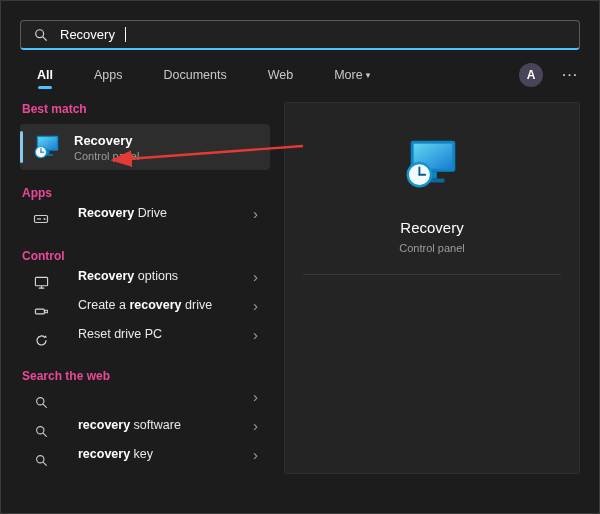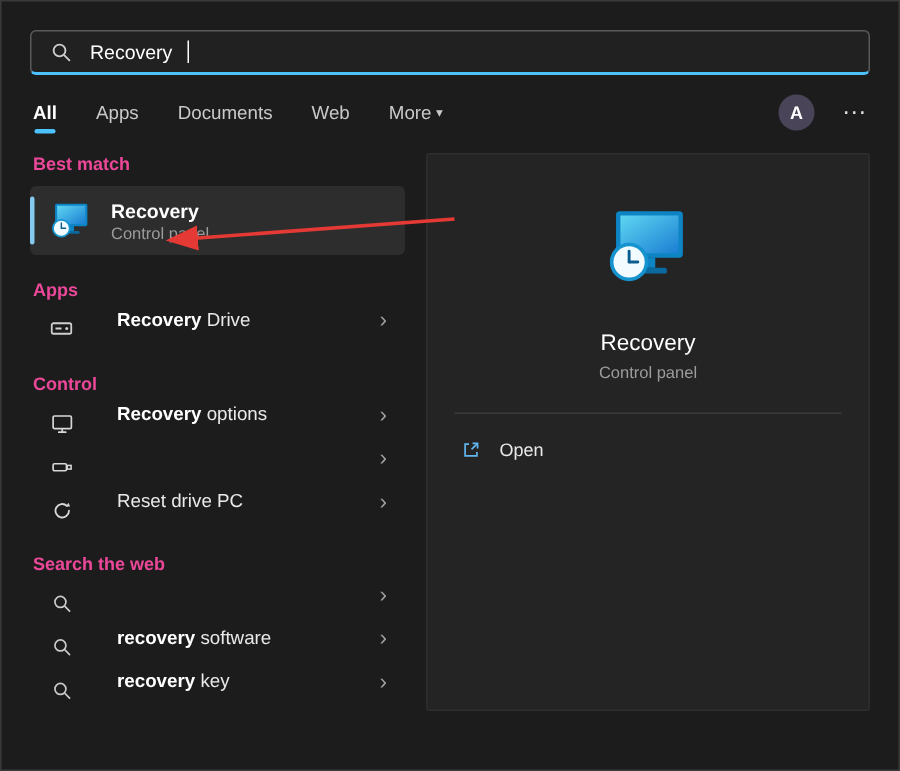--- a/index.html
+++ b/index.html
@@ -19,21 +19,21 @@
     height:30px; background:#212121;
     border:1px solid #5a5a5a; border-bottom:2px solid #4cc2ff;
     border-radius:4px;
     display:flex; align-items:center; gap:10px; padding:0 11px;
   }
   .search-text { font-size:13px; color:#ffffff; }
   .caret { width:1px; height:15px; background:#fff; animation:blink 1s step-end infinite; }
   @keyframes blink { 50% { opacity:0; } }
   
   .tabs { display:flex; align-items:center; gap:26px; padding:0 22px; margin-top:12px; height:26px; }
-  .tab { font-size:12.5px; color:#c9c9c9; position:relative; cursor:default; }
+  .tab { font-size:12.5px; color:#c9c9c9; position:relative; cursor:default;margin-left:15px; }
   .tab.active { color:#fff; font-weight:700; }
   .tab.active::after {
     content:""; position:absolute; left:1px; right:1px; bottom:-7px;
     height:3px; border-radius:2px; background:#4cc2ff;
   }
   .tab-more { display:flex; align-items:center; gap:3px;justify-content:space-between; }
   .chev-down { font-size:9px; color:#c9c9c9; }
   .tabs-right { margin-left:auto; display:flex; align-items:center; gap:18px; }
   .avatar {
     width:24px; height:24px; border-radius:50%;
@@ -179,20 +179,21 @@
       <span class="chevron">›</span>
     </div>
 
     <div class="row">
       <span class="row-icon">
         <svg viewBox="0 0 16 16" width="15" height="15">
             <rect x="1.5" y="5.5" width="9.5" height="5" rx="1" fill="none" stroke="#d8d8d8" stroke-width="1.2"></rect>
             <rect x="11.5" y="6.7" width="2.8" height="2.6" fill="none" stroke="#d8d8d8" stroke-width="1.1"></rect>
           </svg>
       </span>
+      <span><span>Create a </span><span class="m">recovery</span><span> drive</span></span>
       <span class="chevron">›</span>
     </div>
 
     <div class="row">
       <span class="row-icon">
         <svg viewBox="0 0 16 16" width="15" height="15">
             <path d="M12.8 8a4.8 4.8 0 1 1-1.5-3.5" fill="none" stroke="#d8d8d8" stroke-width="1.3" stroke-linecap="round"></path>
             <polygon points="13.6,4.9 10.5,5 12.4,2.3" fill="#d8d8d8"></polygon>
           </svg>
       </span>
@@ -243,30 +244,18 @@
         <rect x="29" y="40" width="8" height="7" fill="#0d84c4"></rect>
         <rect x="21" y="47" width="24" height="4" rx="1.5" fill="#0a6aa0"></rect>
         <circle cx="19" cy="43" r="12" fill="#f2fbff" stroke="#1593cf" stroke-width="2.5"></circle>
         <line x1="19" y1="43" x2="19" y2="35.5" stroke="#0c5d8f" stroke-width="2" stroke-linecap="round"></line>
         <line x1="19" y1="43" x2="25" y2="43" stroke="#0c5d8f" stroke-width="2" stroke-linecap="round"></line>
       </svg>
     </span>
     <span class="panel-title">Recovery</span>
     <span class="panel-sub">Control panel</span>
     <div class="panel-divider"></div>
-    <div class="panel-actions">
-      <div class="action-row">
-        <span class="row-icon">
-          <svg viewBox="0 0 16 16" width="14" height="14">
-              <path d="M6.5 3.5H3.5v9h9V9.5" fill="none" stroke="#62b6f0" stroke-width="1.3"></path>
-              <polyline points="9.2,3 13,3 13,6.8" fill="none" stroke="#62b6f0" stroke-width="1.3"></polyline>
-              <line x1="12.8" y1="3.2" x2="8.4" y2="7.6" stroke="#62b6f0" stroke-width="1.3"></line>
-            </svg>
-        </span>
-        <span>Open</span>
-      </div>
-    </div>
   </div>
 </div>
 
 <svg class="annot" width="600" height="514">
   <line x1="303" y1="146" x2="114" y2="160" stroke="#e53935" stroke-width="2.4" marker-end="url(#ah)"></line>
 </svg>
 
 </body></html>

